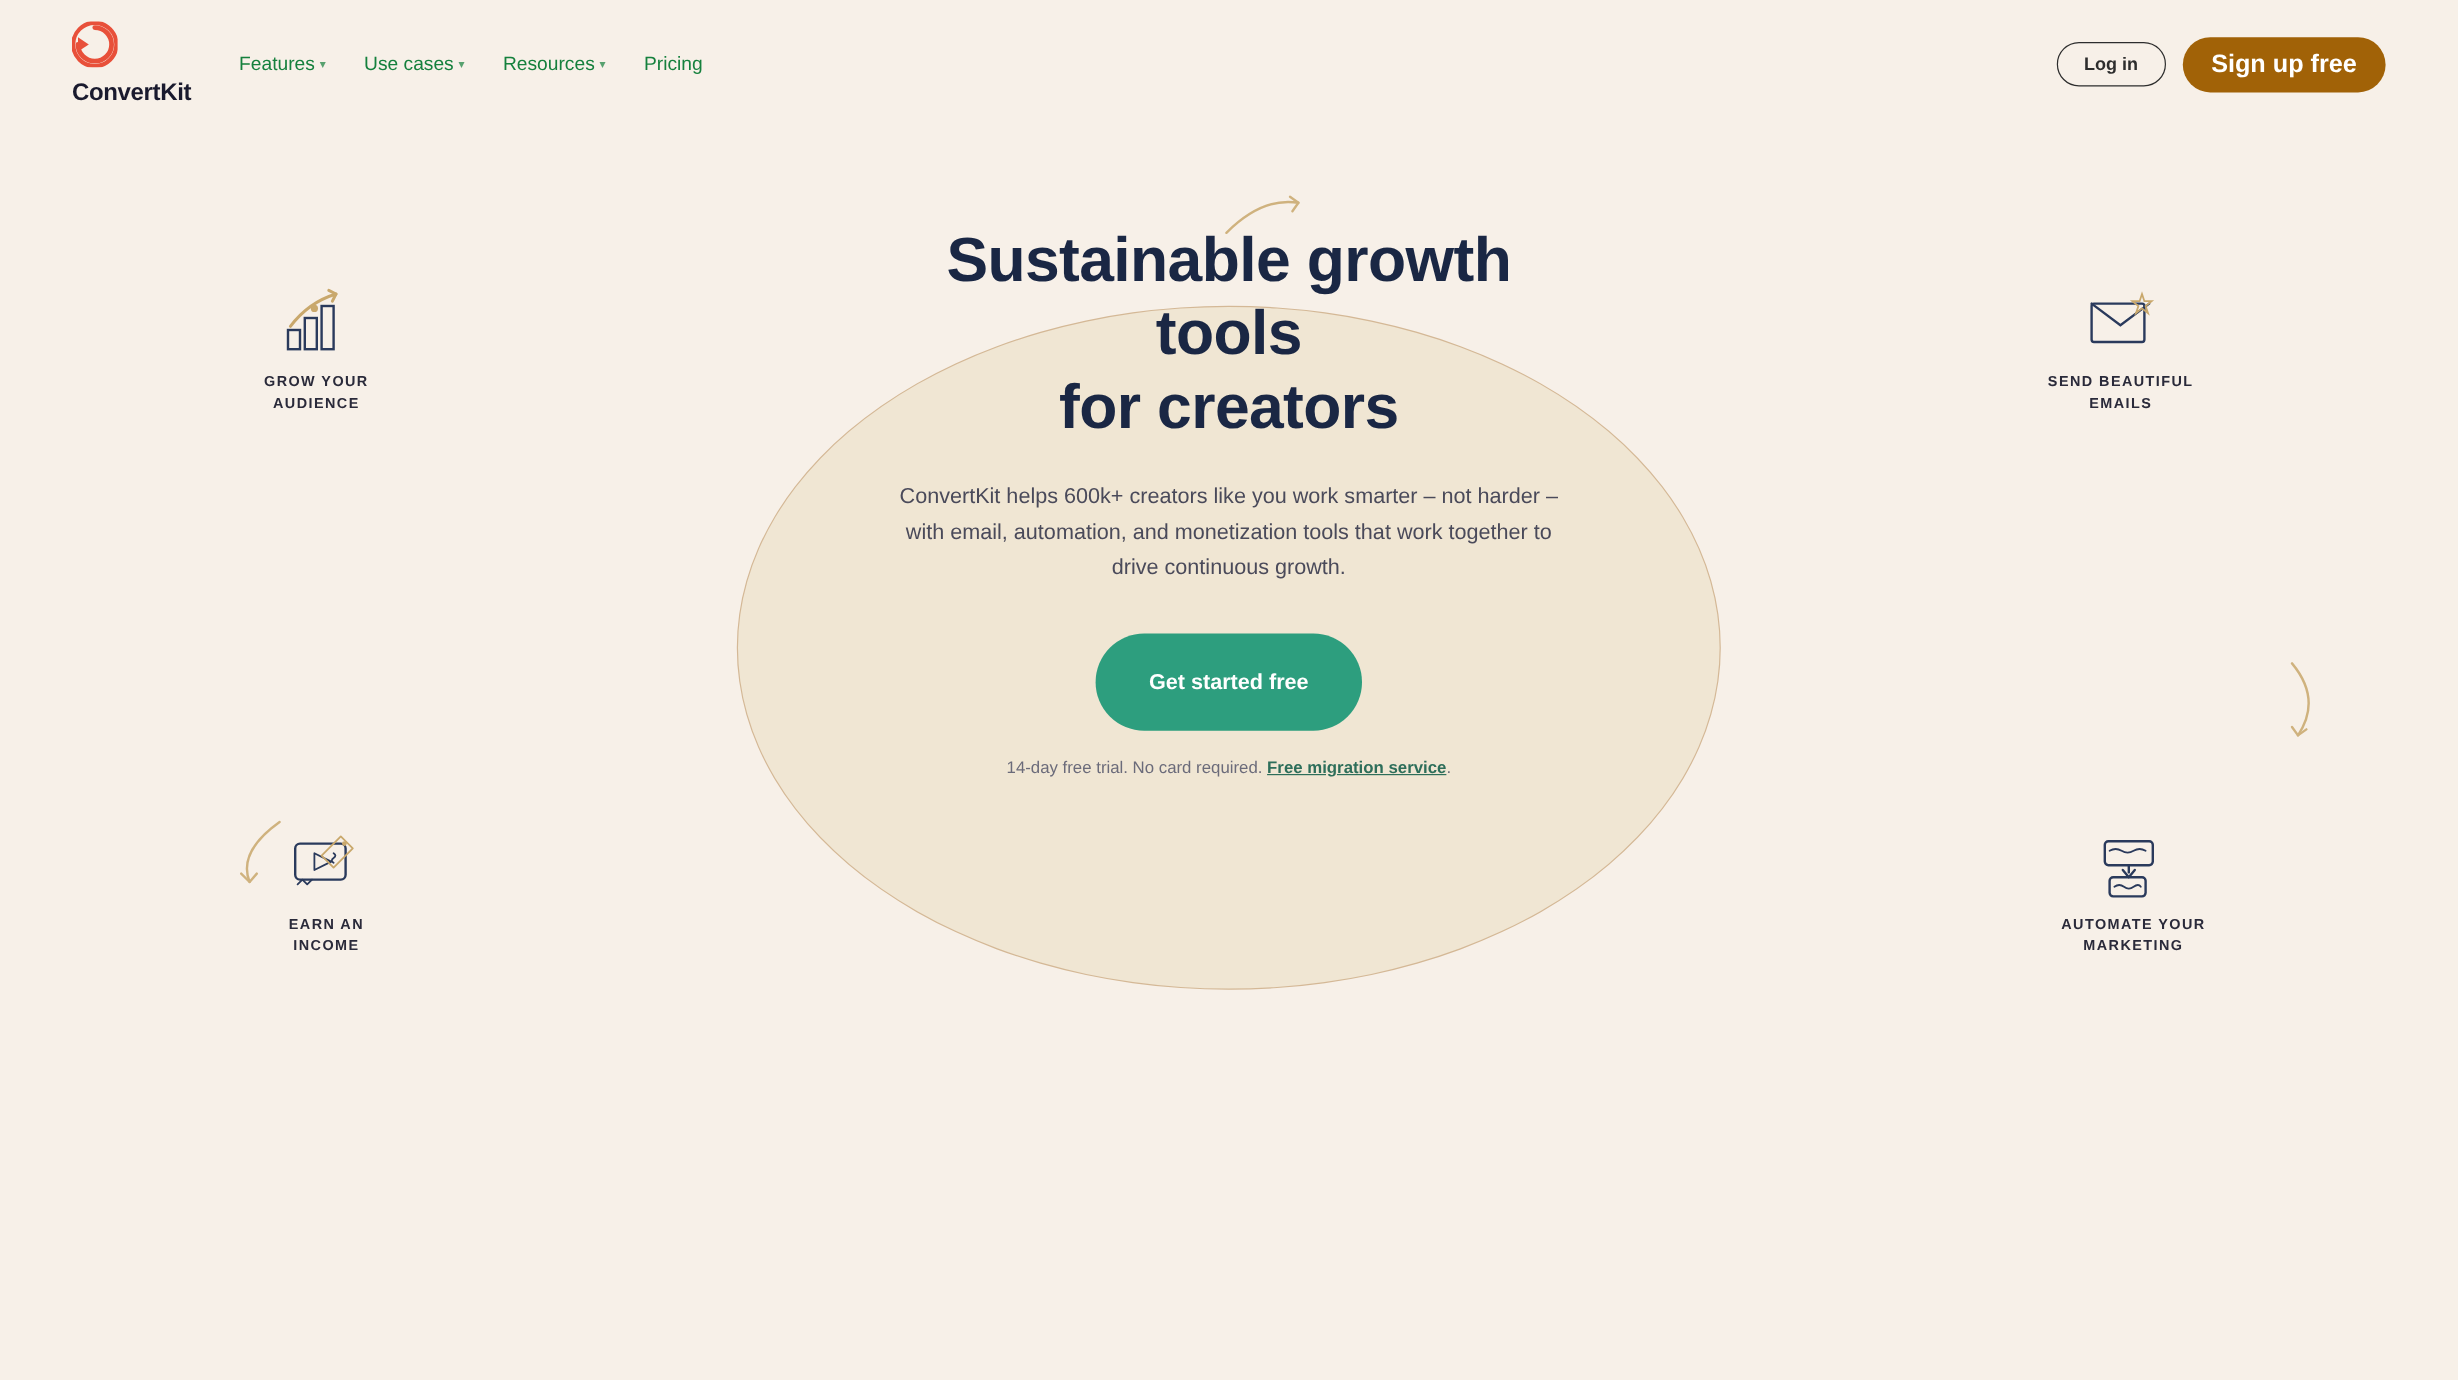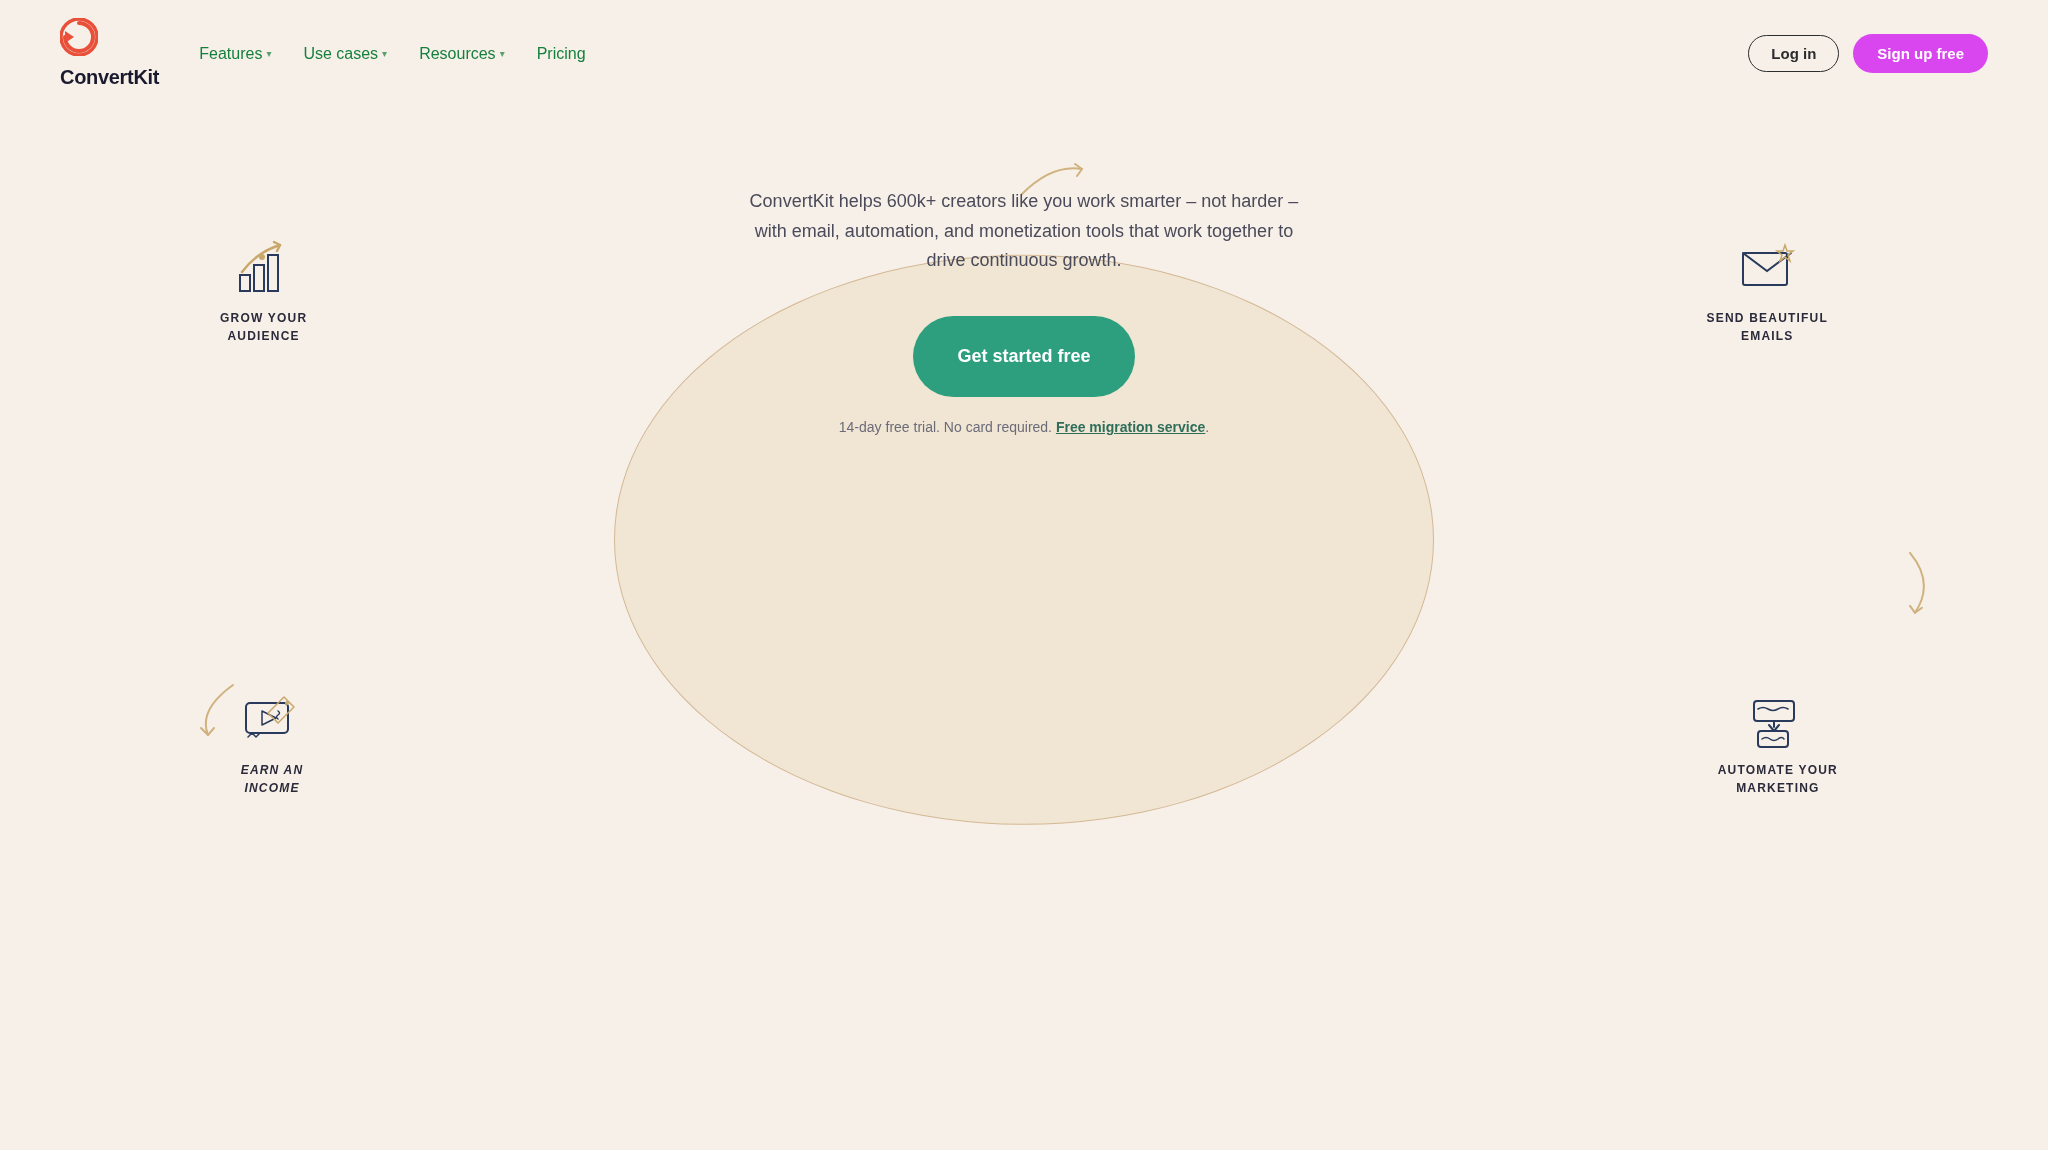--- a/index.html
+++ b/index.html
@@ -79,25 +79,25 @@
       background: transparent;
       padding: 9px 22px;
       border-radius: 50px;
       font-size: 15px;
       font-weight: 700;
       color: #2d2d2d;
       cursor: pointer;
     }
 
     .btn-signup {
-      background: #d946ef;
+      background: #a16207;
       border: none;
       padding: 11px 24px;
       border-radius: 50px;
-      font-size: 15px;
+      font-size: 21px;
       font-weight: 600;
       color: #fff;
       cursor: pointer;
     }
 
     
     .hero {
       position: relative;
       display: flex;
       align-items: flex-start;
@@ -234,21 +234,20 @@
     }
 
     .feat-email {
       top: 130px;
       right: 220px;
     }
 
     .feat-earn {
       bottom: 130px;
       left: 240px;
-      font-style: italic;
     }
 
     .feat-automate {
       bottom: 130px;
       right: 210px;
     }
 
     
     .feat-svg {
       width: 64px;
@@ -390,20 +389,24 @@
 
         <rect x="12" y="42" width="30" height="16" rx="3" stroke="#2a3a5c" stroke-width="2" fill="none"></rect>
 
         <path d="M16 50 Q20 47 24 50 Q28 53 32 50 Q36 47 38 50" stroke="#2a3a5c" stroke-width="1.5" fill="none" stroke-linecap="round"></path>
       </svg>
     </div>
     <div class="feat-label">AUTOMATE YOUR<br>MARKETING</div>
   </div>
 
   <div class="hero-center">
+    <h1 class="hero-title">
+      <span>Sustainable growth tools</span><br>
+      <span>for creators</span>
+    </h1>
     <p class="hero-subtitle">ConvertKit helps 600k+ creators like you work smarter – not harder – with email, automation, and monetization tools that work together to drive continuous growth.</p>
     <button class="btn-get-started">Get started free</button>
     <p class="hero-note">
       <span>14-day free trial. No card required.</span>
       <a href="#">Free migration service</a>.
     </p>
   </div>
 
 </section>
 

